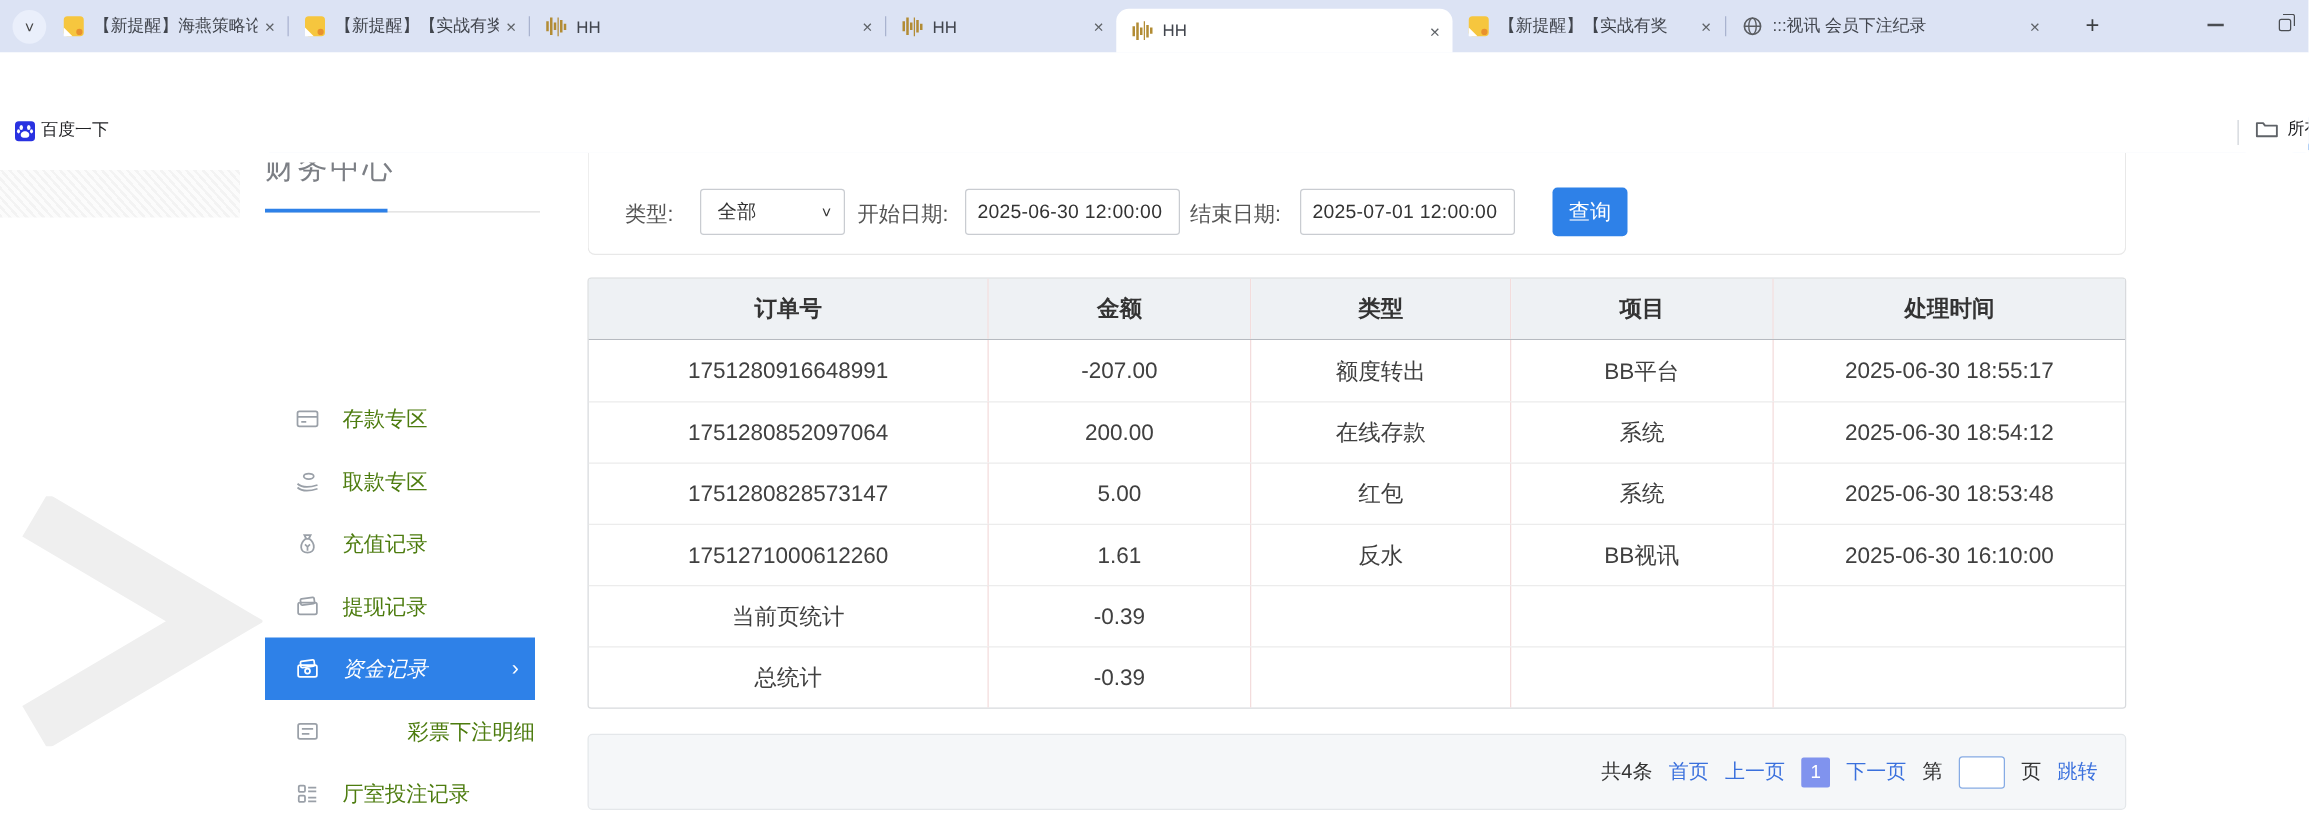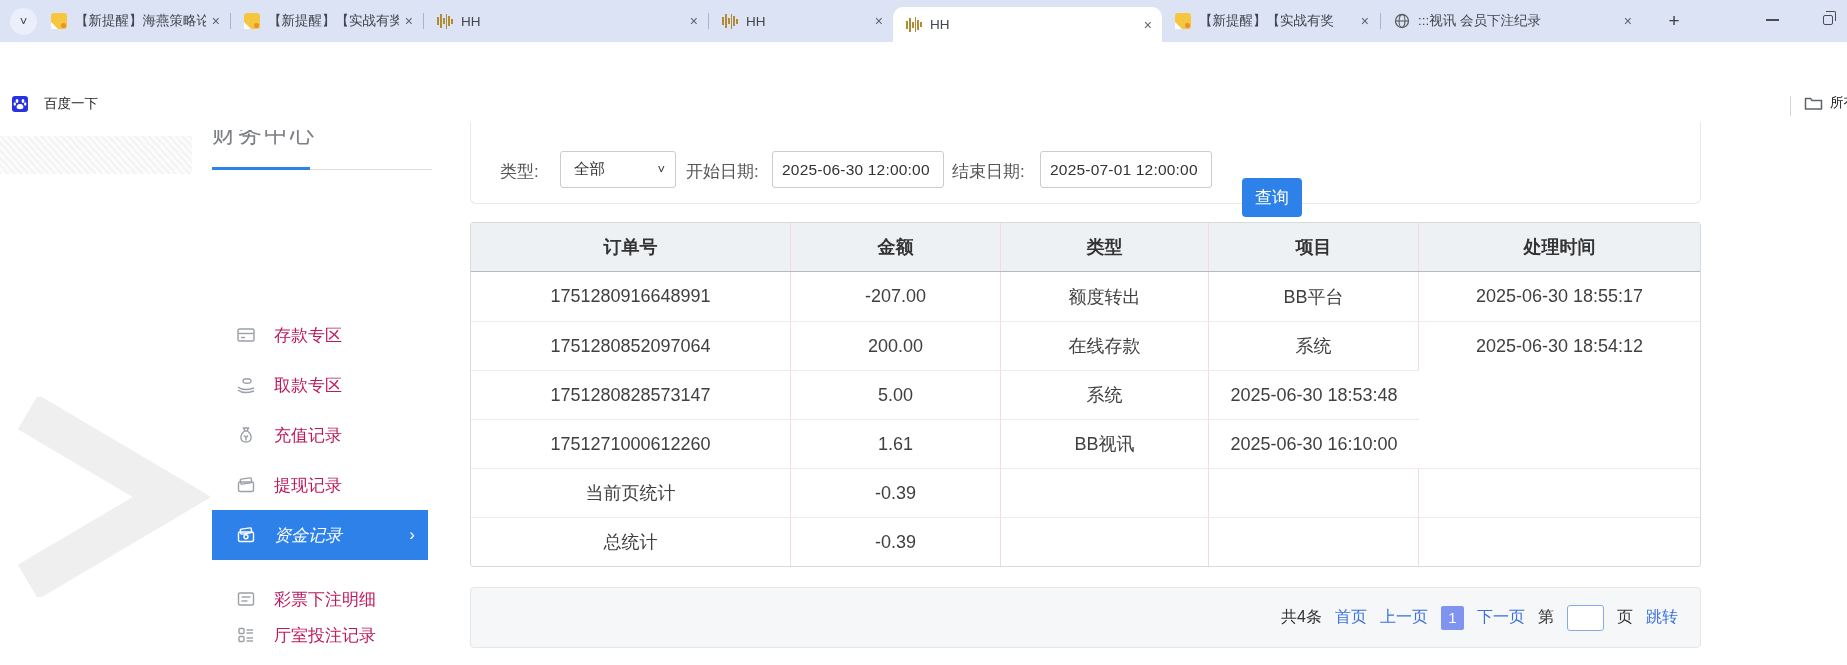--- a/index.html
+++ b/index.html
@@ -32,58 +32,58 @@
   .navic { position:absolute; top:54px; width:24px; height:24px; font-size:19px; color:#5f6368;
            display:flex; align-items:center; justify-content:center; }
   .pill { position:absolute; left:208px; top:49px; width:1596px; height:34px; border-radius:17px; background:#edf1fb;
           display:flex; align-items:center; padding:0 14px; }
   .url { font-size:15.5px; color:#24262b; margin-left:12px; letter-spacing:.2px; }
   .star { position:absolute; right:14px; font-size:17px; color:#5f6368; }
   .avatar { position:absolute; left:1824px; top:50px; width:31px; height:31px; border-radius:50%; background:#e8f0fe; overflow:hidden; }
 
   
   .bookbar { position:absolute; left:0; top:90px; width:1847px; height:32px; background:#fff; }
-  .bmk { position:absolute; left:12px; top:5px; display:flex; align-items:center; gap:16px; }
+  .bmk { position:absolute; left:12px; top:5px; display:flex; align-items:flex-end; gap:5px; }
   .bmk .lbl { font-size:13.5px; color:#202124; }
   .baidu { width:16px; height:16px; border-radius:3px; background:#2932e1; display:block; }
   .bdiv { position:absolute; left:1790px; top:6px; width:1px; height:20px; background:#d0d3d9; }
   .allbm { position:absolute; left:1804px; top:4px; width:43px; overflow:hidden; display:flex; align-items:center; gap:7px; }
   .allbm .lbl { font-size:13.5px; color:#202124; white-space:nowrap; }
 
   
   .pagearea { position:absolute; left:0; top:122px; width:1847px; height:543px; background:#fff; overflow:hidden; }
   .noise { position:absolute; left:0; top:14px; width:192px; height:38px; opacity:.5;
            background:repeating-linear-gradient(48deg,#e7e7e7 0 2px,#f8f8f8 2px 5px); }
 
   
   .shead-clip { position:absolute; left:212px; top:8px; width:150px; height:24px; overflow:hidden; }
   .shead-clip span { display:block; margin-top:-12px; font-size:24px; color:#7c7f85; letter-spacing:2px; }
   .shead-line { position:absolute; left:212px; top:47px; width:220px; height:1px; background:#ddd; }
   .shead-bar  { position:absolute; left:212px; top:45px; width:98px; height:3px; }
   .sitem { position:absolute; left:212px; width:216px; height:50px; display:flex; align-items:center; }
   .sitem .sic { width:20px; height:20px; margin-left:24px; flex:0 0 auto; }
-  .sitem .slbl { font-size:17px; color:#be185d; margin-left:18px; white-space:nowrap; }
+  .sitem .slbl { font-size:17px; color:#4d7c0f; margin-left:18px; white-space:nowrap; }
   .sitem.active { color:#fff; }
   .sitem.active .slbl { color:#fff;font-style:italic; }
   .sitem .schev { position:absolute; right:13px; color:#fff; font-size:17px; }
   .sic svg { width:20px; height:20px; stroke:#9aa0a8; fill:none; stroke-width:1.4; }
   .sitem.active .sic svg { stroke:#fff; }
 
   
   .fpanel { position:absolute; left:470px; top:0; width:1231px; height:82px;
             border-left:1px solid #e8e8e8; border-right:1px solid #e8e8e8; border-bottom:1px solid #e8e8e8;
             border-radius:0 0 6px 6px; background:#fff; }
   .flabel { position:absolute; top:38px; font-size:17px; color:#555; white-space:nowrap; }
   .fbox { position:absolute; top:29px; height:37px; border:1px solid #c9ccd1; border-radius:3px; background:#fff;
           display:flex; align-items:center; font-size:15.5px; color:#333; }
   .fsel { justify-content:space-between; padding:0 10px 0 13px; }
   .fsel .arr { font-size:13px; color:#333; }
   .fdate { padding-left:9px; letter-spacing:.2px; }
   .fbtn { position:absolute; top:28px; height:39px; border:none; border-radius:4px; color:#fff; font-size:17px;
-          display:flex; align-items:center; justify-content:center; font-family:inherit;margin-top:28px; }
+          display:flex; align-items:center; justify-content:center; font-family:inherit; }
 
   
   .dtable { position:absolute; left:470px; top:100px; width:1231px; border:1px solid #d8dadd; border-radius:3px; background:#fff; }
   .trow { display:grid; grid-template-columns:320px 210px 208px 210px 281px; }
   .tcell { height:49px; display:flex; align-items:center; justify-content:center; font-size:18px; color:#404040;
            border-right:1px solid #f3dcdc; border-top:1px solid #ececec; white-space:nowrap; }
   .tcell:last-child { border-right:none; }
   .thead .tcell { height:48px; background:#eef1f4; font-weight:bold; color:#333; border-top:none; }
   .thead { border-bottom:1px solid #b6bac0; }
   .trow:nth-child(2) .tcell { border-top:none; }
@@ -289,21 +289,21 @@
     </div>
     <div class="sitem active" style="top:388px;background:#2e81e8;">
       <span class="sic"><svg viewBox="0 0 20 20">
             <rect x="4.5" y="3.5" width="11" height="5" rx="1" transform="rotate(-8 10 6)"></rect>
             <rect x="2.5" y="7" width="15" height="9.5" rx="1.5"></rect>
             <circle cx="10" cy="11.8" r="2"></circle>
           </svg></span>
       <span class="slbl">资金记录</span>
       <span class="schev">›</span>
     </div>
-    <div class="sitem" style="top:452px;">
+    <div class="sitem" style="top:438px;justify-content:space-between;">
       <span class="sic"><svg viewBox="0 0 20 20">
             <rect x="2.5" y="4" width="15" height="12" rx="1.5"></rect>
             <line x1="5.5" y1="8" x2="14.5" y2="8"></line>
             <line x1="5.5" y1="12" x2="11.5" y2="12"></line>
           </svg></span>
       <span class="slbl">彩票下注明细</span>
     </div>
     <div class="sitem" style="top:488px;">
       <span class="sic"><svg viewBox="0 0 20 20">
             <rect x="3" y="3.5" width="5" height="5" rx="1"></rect>
@@ -354,26 +354,28 @@
       <div class="trow">
         <div class="tcell">1751280852097064</div>
         <div class="tcell">200.00</div>
         <div class="tcell">在线存款</div>
         <div class="tcell">系统</div>
         <div class="tcell">2025-06-30 18:54:12</div>
       </div>
       <div class="trow">
         <div class="tcell">1751280828573147</div>
         <div class="tcell">5.00</div>
+        <div class="tcell">红包</div>
         <div class="tcell">系统</div>
         <div class="tcell">2025-06-30 18:53:48</div>
       </div>
       <div class="trow">
         <div class="tcell">1751271000612260</div>
         <div class="tcell">1.61</div>
+        <div class="tcell">反水</div>
         <div class="tcell">BB视讯</div>
         <div class="tcell">2025-06-30 16:10:00</div>
       </div>
       <div class="trow">
         <div class="tcell">当前页统计</div>
         <div class="tcell">-0.39</div>
         <div class="tcell"></div>
         <div class="tcell"></div>
         <div class="tcell"></div>
       </div>

